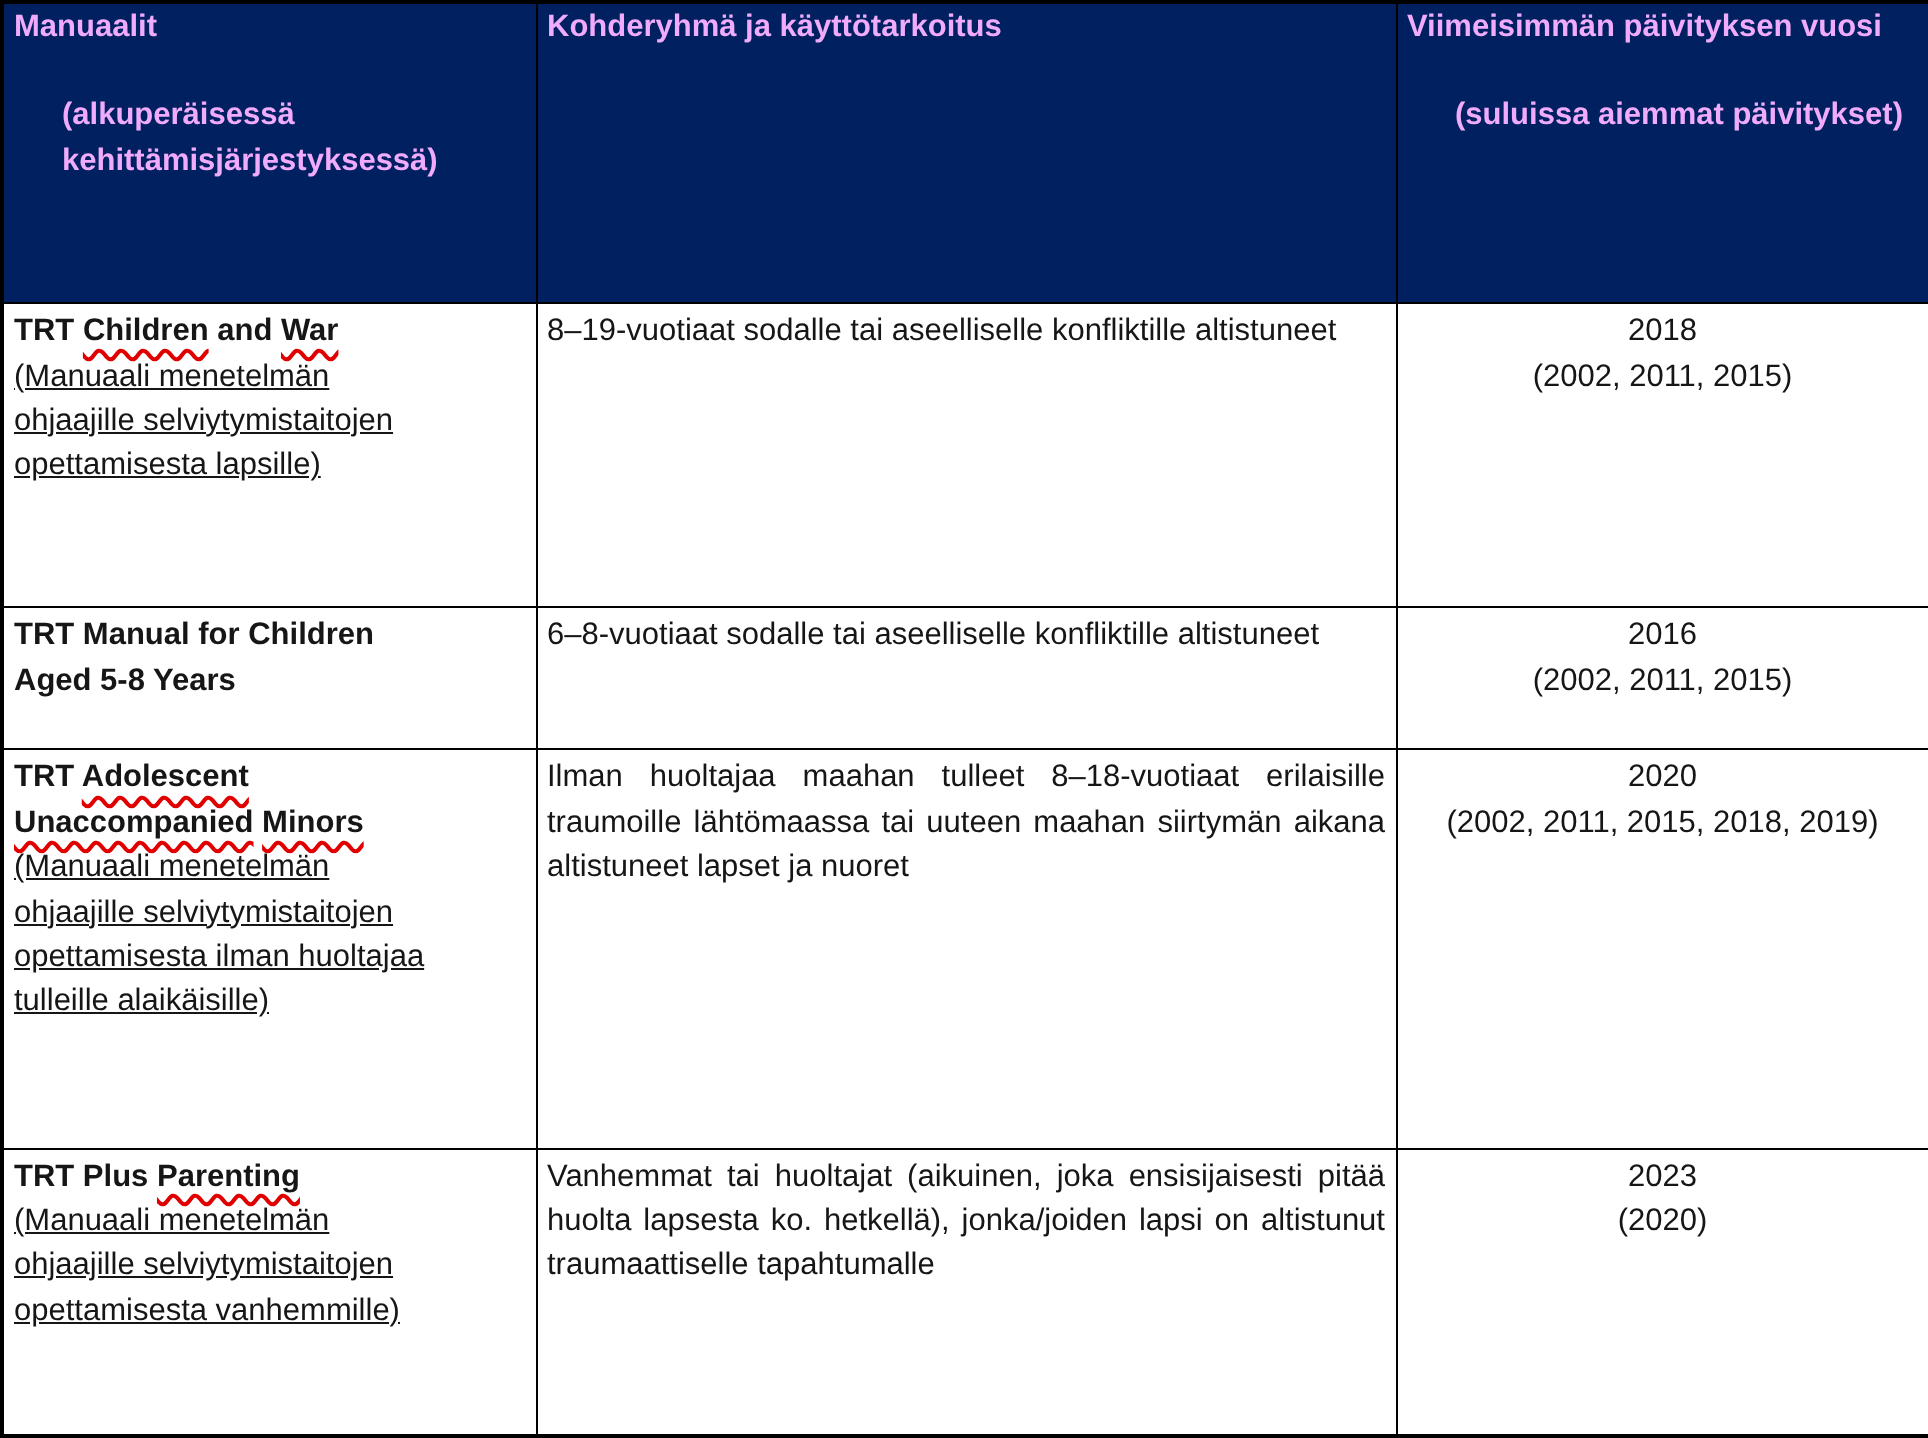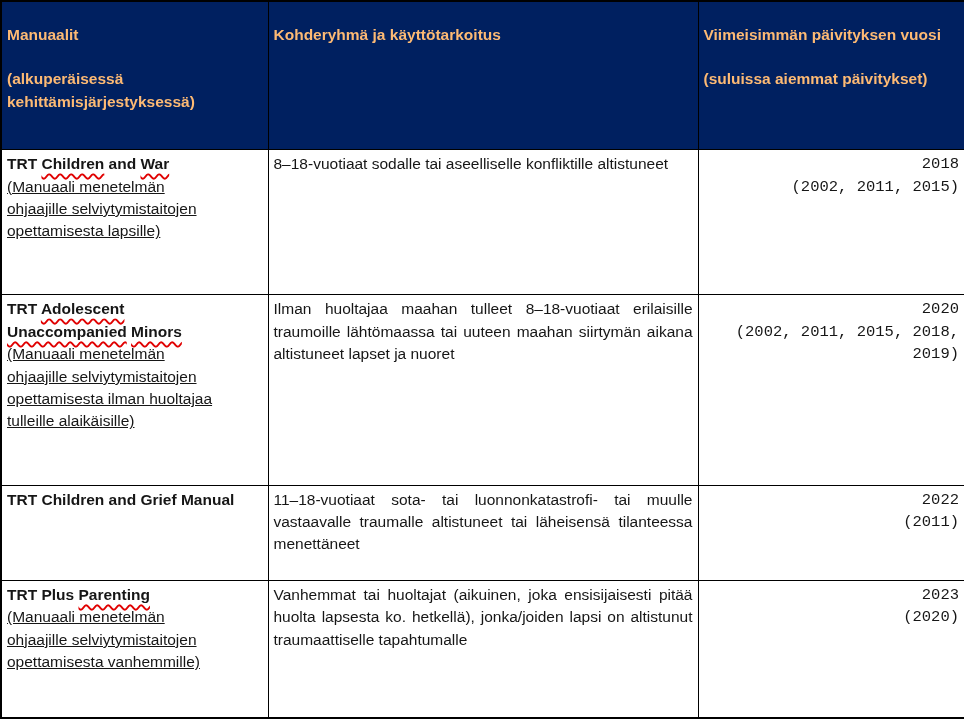--- a/index.html
+++ b/index.html
@@ -2,29 +2,29 @@
 <html lang="fi"><head>
 <meta charset="utf-8">
 <style>
   html,body{margin:0;padding:0;background:#fff;}
   body{width:964px;height:719px;overflow:hidden;
        font-family:"Liberation Sans","DejaVu Sans",sans-serif;
        color:#161616;font-size:15.5px;line-height:22.4px;}
   table{border-collapse:collapse;table-layout:fixed;width:964px;height:719px;
         border:2px solid #000;}
   td,th{border:1px solid #000;vertical-align:top;padding:3px 5px;overflow:hidden;}
-  th{background:#002060;color:#fdba74;text-align:left;font-weight:bold;
-     padding-top:22px;}
+  th{background:#002060;color:#f0abfc;text-align:left;font-weight:bold;
+     padding-top:1px;}
   th p,td p{margin:0;}
-  th p.sub{margin-top:22px;}
+  th p.sub{margin-top:22px;margin-left:24px;}
   p:empty{display:none;}
   td.c1 .title{font-weight:bold;}
   td.c1 .note{white-space:pre-line;text-decoration:underline;}
   td.c2{text-align:justify;}
-  td.c3{text-align:right;font-family:Liberation Mono, monospace;}
+  td.c3{text-align:center;}
   .wavy{text-decoration-line:underline;text-decoration-style:wavy;
         text-decoration-color:#e00000;text-decoration-thickness:1.5px;
         text-underline-offset:3.5px;text-decoration-skip-ink:none;margin-top:48px;}
   tr.hdr{height:112px;}
   tr.r0{height:113px;}
   tr.r1{height:53px;}
   tr.r2{height:52px;}
   tr.r3{height:148px;padding-left:31px;}
   tr.r4{height:67px;}
   tr.r5{height:67px;}
@@ -56,61 +56,61 @@
   </tr>
 
   <tr class="r0">
     <td class="c1">
       <p class="title"><span>TRT </span><span class="wavy">Children</span><span> and </span><span class="wavy">War</span></p>
       <p class="note">(Manuaali menetelmän
 ohjaajille selviytymistaitojen
 opettamisesta lapsille)</p>
     </td>
     <td class="c2">
-      <p>8–18-vuotiaat sodalle tai aseelliselle konfliktille altistuneet</p>
+      <p>8–19-vuotiaat sodalle tai aseelliselle konfliktille altistuneet</p>
     </td>
     <td class="c3">
       <p>2018</p>
       <p>(2002, 2011, 2015)</p>
     </td>
   </tr>
 
+  <tr class="r1">
+    <td class="c1">
+      <p class="title"><span>TRT Manual for Children</span><br><span>Aged 5-8 Years</span></p>
+
+    </td>
+    <td class="c2">
+      <p>6–8-vuotiaat sodalle tai aseelliselle konfliktille altistuneet</p>
+    </td>
+    <td class="c3">
+      <p>2016</p>
+      <p>(2002, 2011, 2015)</p>
+    </td>
+  </tr>
 
 
   <tr class="r3">
     <td class="c1">
       <p class="title"><span>TRT </span><span class="wavy">Adolescent</span><br><span class="wavy">Unaccompanied</span><span> </span><span class="wavy">Minors</span></p>
       <p class="note">(Manuaali menetelmän
 ohjaajille selviytymistaitojen
 opettamisesta ilman huoltajaa
 tulleille alaikäisille)</p>
     </td>
     <td class="c2">
       <p>Ilman huoltajaa maahan tulleet 8–18-vuotiaat erilaisille traumoille lähtömaassa tai uuteen maahan siirtymän aikana altistuneet lapset ja nuoret</p>
     </td>
     <td class="c3">
       <p>2020</p>
       <p>(2002, 2011, 2015, 2018, 2019)</p>
     </td>
   </tr>
 
 
-  <tr class="r5">
-    <td class="c1">
-      <p class="title"><span>TRT Children and Grief Manual</span></p>
-
-    </td>
-    <td class="c2">
-      <p>11–18-vuotiaat sota- tai luonnonkatastrofi- tai muulle vastaavalle traumalle altistuneet tai läheisensä tilanteessa menettäneet</p>
-    </td>
-    <td class="c3">
-      <p>2022</p>
-      <p>(2011)</p>
-    </td>
-  </tr>
 
   <tr class="r6">
     <td class="c1">
       <p class="title"><span>TRT Plus </span><span class="wavy">Parenting</span></p>
       <p class="note">(Manuaali menetelmän
 ohjaajille selviytymistaitojen
 opettamisesta vanhemmille)</p>
     </td>
     <td class="c2">
       <p>Vanhemmat tai huoltajat (aikuinen, joka ensisijaisesti pitää huolta lapsesta ko. hetkellä), jonka/joiden lapsi on altistunut traumaattiselle tapahtumalle</p>

